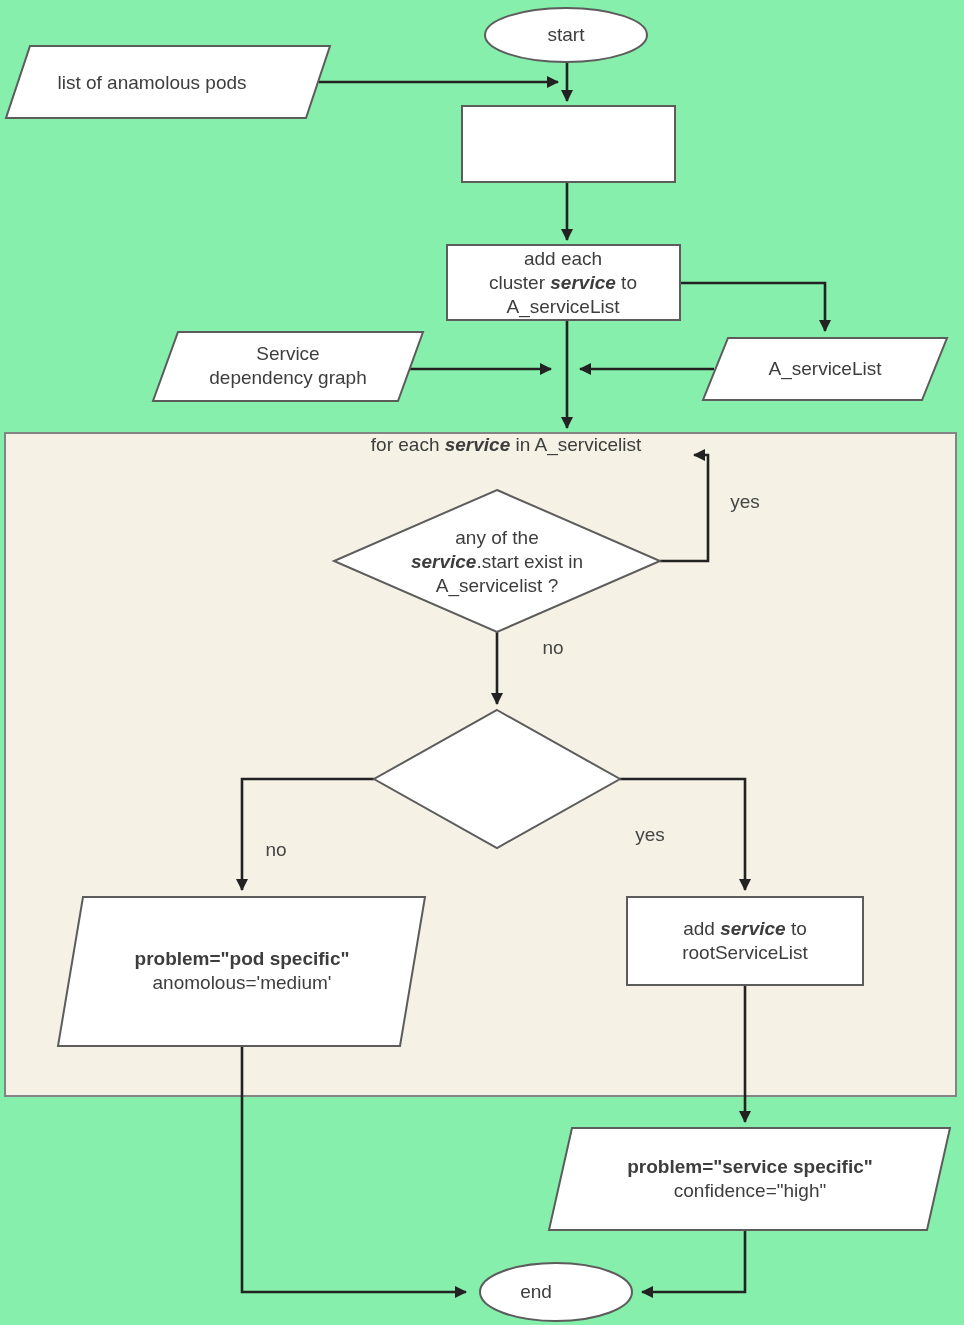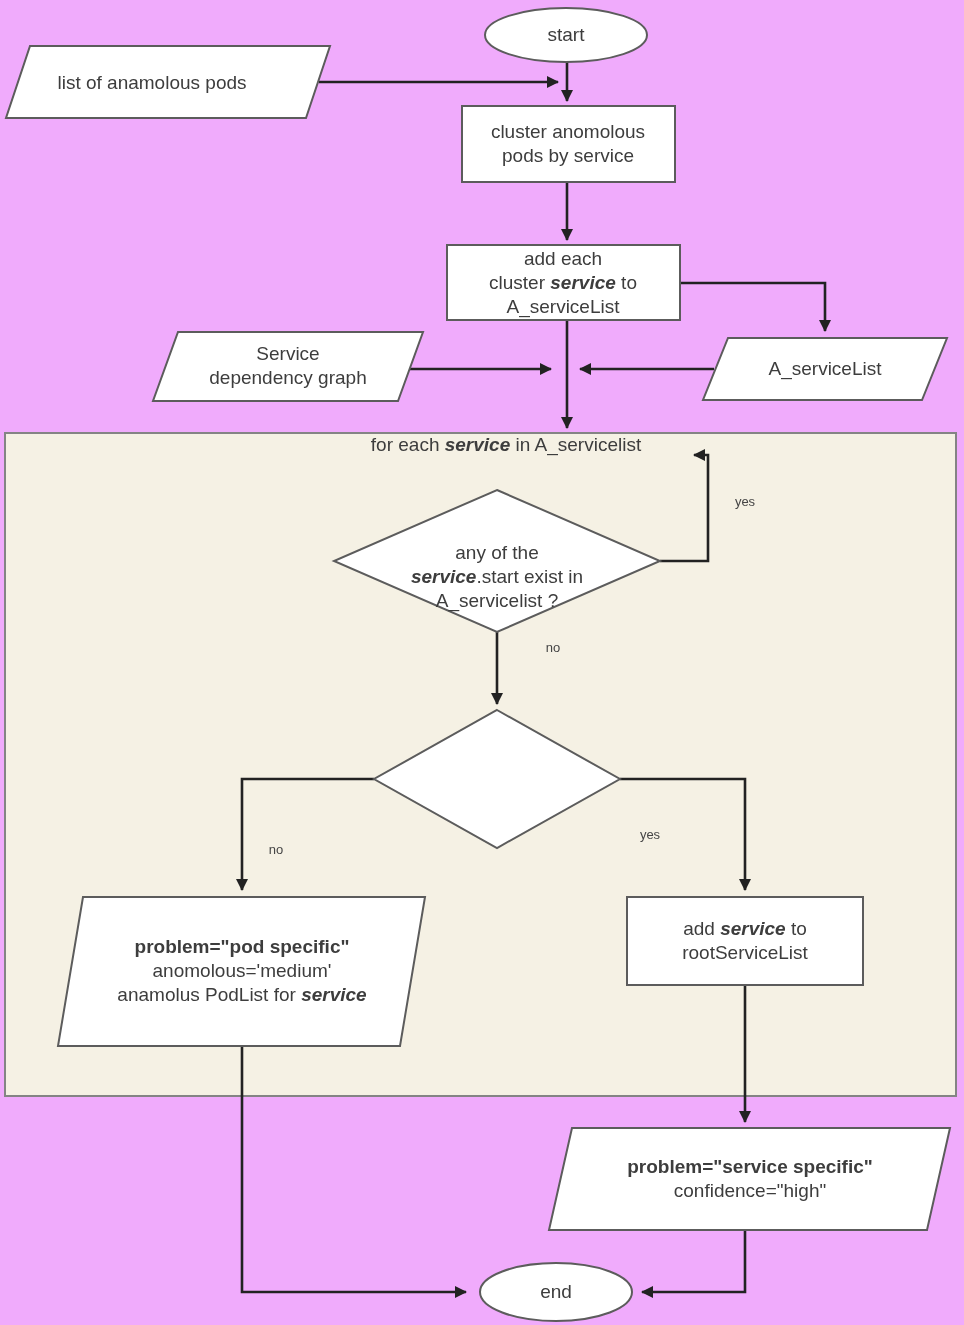--- a/index.html
+++ b/index.html
@@ -1,25 +1,25 @@
 <!DOCTYPE html>
 <html><head>
 <meta charset="utf-8">
 <style>
   html,body{margin:0;padding:0;background:#ffffff;}
   .canvas{
-    position:relative;width:964px;height:1325px;background:#f0abfc;
+    position:relative;width:964px;height:1325px;background:#86efac;
     font-family:"Liberation Sans",sans-serif;color:#3d3d3d;overflow:hidden;
   }
   .canvas svg{position:absolute;left:0;top:0;}
   .label{
     position:absolute;transform:translate(-50%,-50%);
     text-align:center;font-size:19px;line-height:1.26;white-space:nowrap;
   }
-  .edge-label{font-size:13px;color:#454545;}
+  .edge-label{font-size:19px;color:#454545;}
   .kw{font-weight:bold;font-style:italic;}
   .bold{font-weight:bold;}
 </style>
 </head>
 <body>
 
 <div class="canvas">
 
   <svg width="964" height="1325" viewBox="0 0 964 1325">
     <defs>
@@ -60,66 +60,61 @@
       <rect x="627" y="897" width="236" height="88"></rect>
       <polygon points="572,1128 950,1128 927,1230 549,1230"></polygon>
       <ellipse cx="556" cy="1292" rx="76" ry="29"></ellipse>
     </g>
   </svg>
 
   <div class="label" style="left:566px;top:35px">start</div>
 
   <div class="label" style="left:152px;top:83px">list of anamolous pods</div>
 
-  <div class="label" style="left:568px;top:144px">
-    <div>cluster anomolous</div>
-    <div>pods by service</div>
-  </div>
 
   <div class="label" style="left:563px;top:283px">
     <div>add each</div>
     <div><span>cluster </span><span class="kw">service</span><span> to</span></div>
     <div>A_serviceList</div>
   </div>
 
   <div class="label" style="left:288px;top:366px">
     <div>Service</div>
     <div>dependency graph</div>
   </div>
 
   <div class="label" style="left:825px;top:369px">A_serviceList</div>
 
   <div class="label" style="left:506px;top:445px"><span>for each </span><span class="kw">service</span><span> in A_servicelist</span></div>
 
-  <div class="label" style="left:497px;top:577px">
+  <div class="label" style="left:497px;top:562px">
     <div>any of the</div>
     <div><span class="kw">service</span><span>.start exist in</span></div>
     <div>A_servicelist ?</div>
   </div>
 
   <div class="label edge-label" style="left:745px;top:502px">yes</div>
 
   <div class="label edge-label" style="left:553px;top:648px">no</div>
 
 
   <div class="label edge-label" style="left:276px;top:850px">no</div>
 
   <div class="label edge-label" style="left:650px;top:835px">yes</div>
 
   <div class="label" style="left:242px;top:971px">
     <div class="bold">problem="pod specific"</div>
     <div>anomolous='medium'</div>
-    <div><span>anamolus PodList for </span><span class="kw">service</span></div>
   </div>
 
   <div class="label" style="left:745px;top:941px">
     <div><span>add </span><span class="kw">service</span><span> to</span></div>
     <div>rootServiceList</div>
   </div>
 
   <div class="label" style="left:750px;top:1179px">
     <div class="bold">problem="service specific"</div>
     <div>confidence="high"</div>
   </div>
 
-  <div class="label" style="left:556px;top:1292px">end</div>
+  <div class="label" style="left:536px;top:1292px">end</div>
 
 </div>
 
 </body></html>

